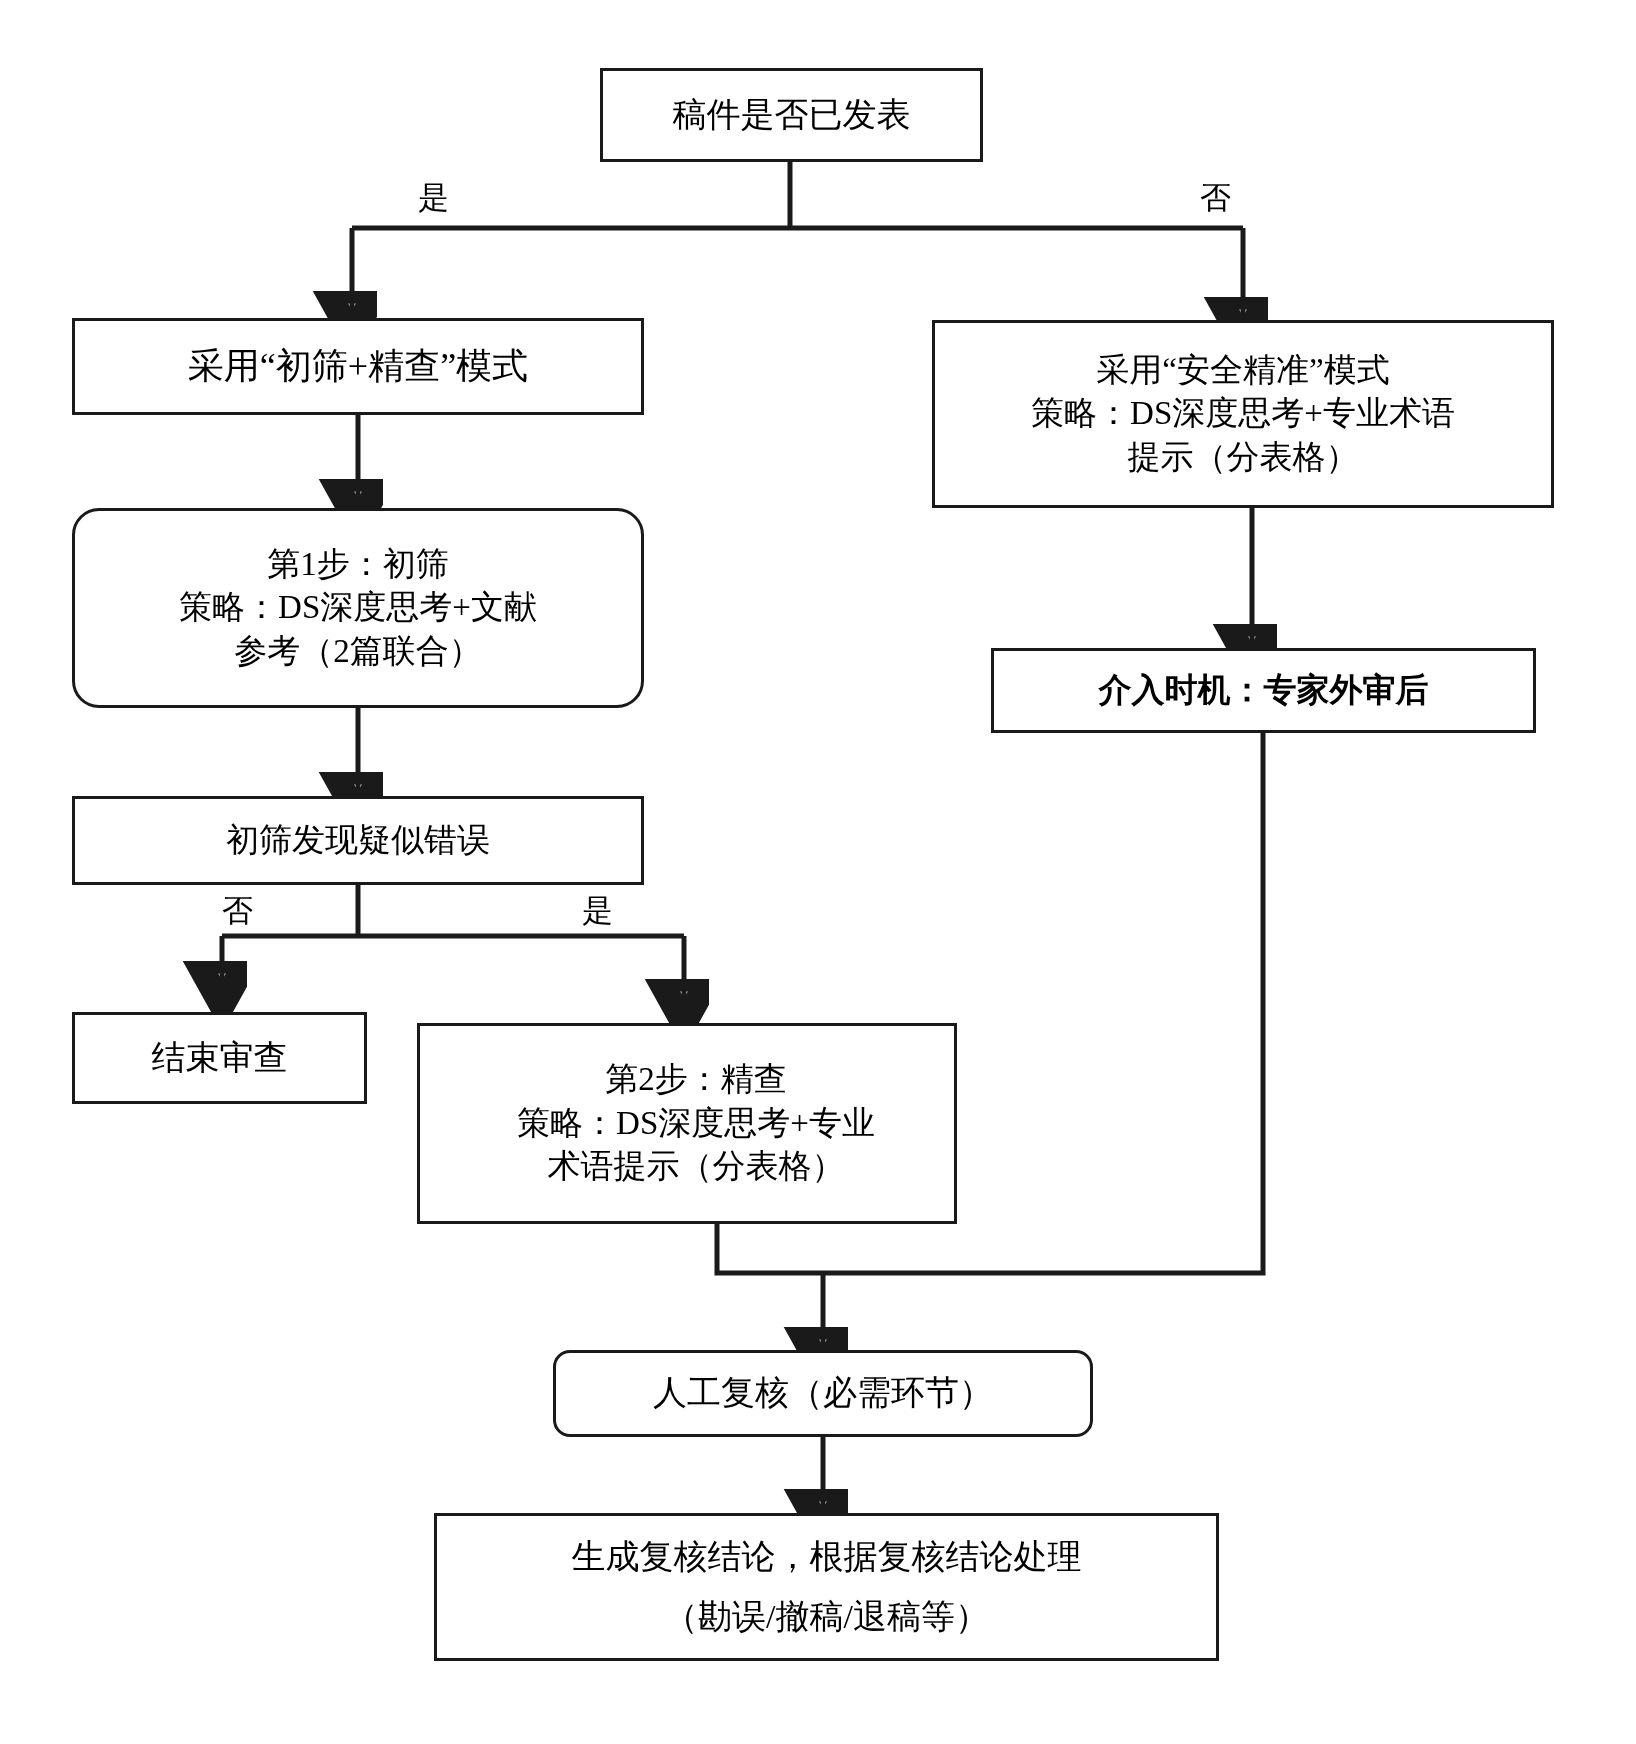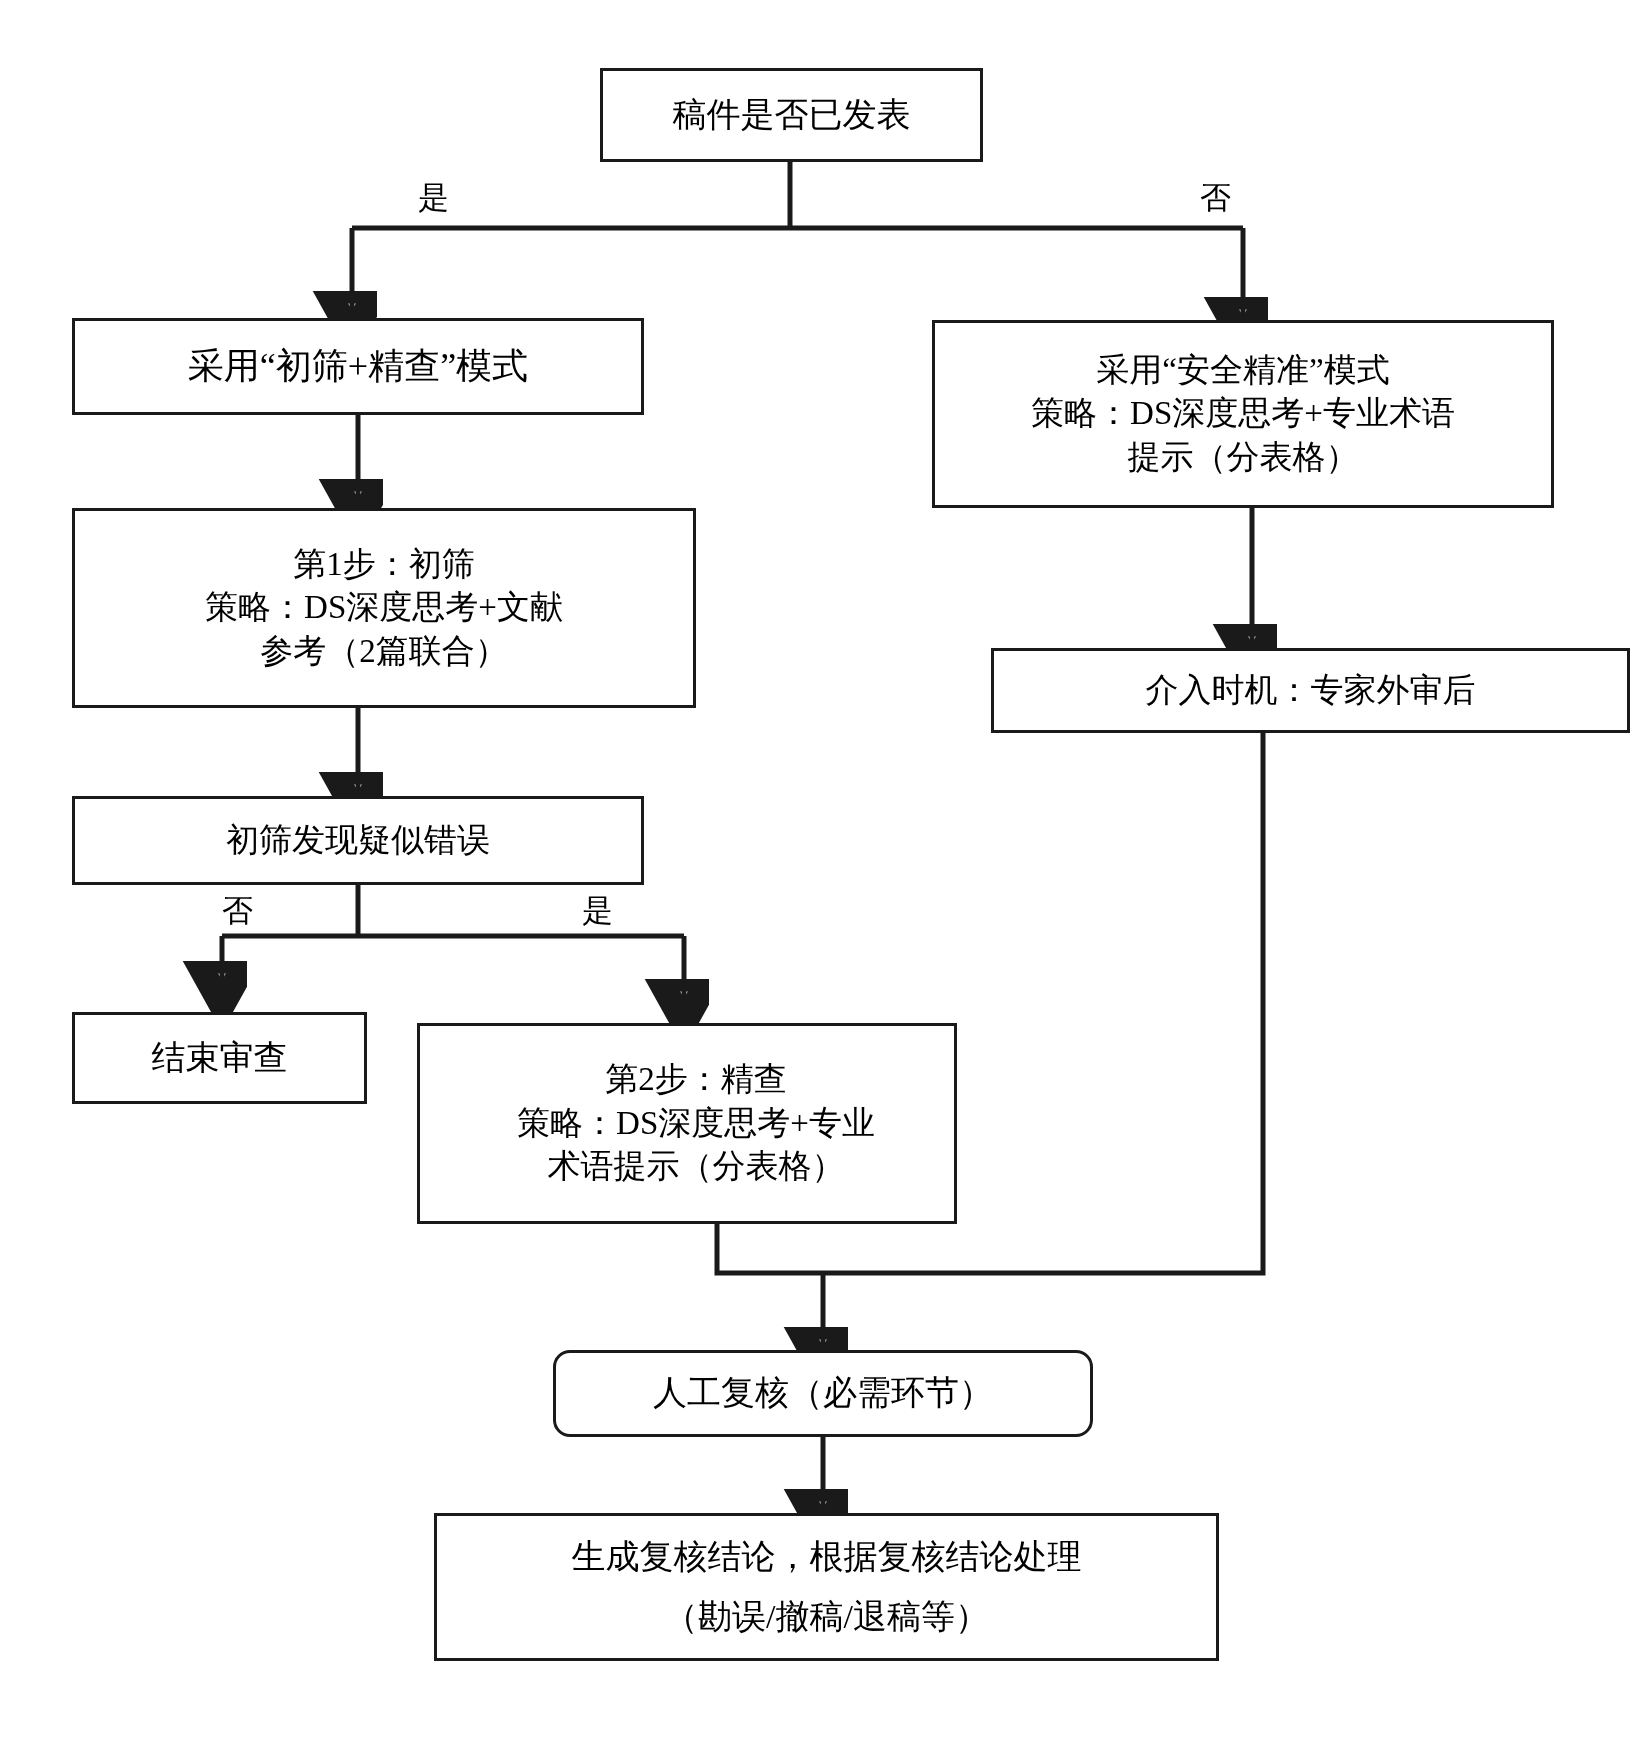--- a/index.html
+++ b/index.html
@@ -109,27 +109,27 @@
   <div class="node" style="left:72px; top:318px; width:572px; height:97px; font-size:36px;">
     <div class="line">采用“初筛+精查”模式</div>
   </div>
 
   <div class="node" style="left:932px; top:320px; width:622px; height:188px; font-size:33px;">
     <div class="line">采用“安全精准”模式</div>
     <div class="line">策略：DS深度思考+专业术语</div>
     <div class="line">提示（分表格）</div>
   </div>
 
-  <div class="node" style="left:72px; top:508px; width:624px; height:200px; font-size:33px;">
+  <div class="node" style="left:72px; top:508px; width:572px; height:200px; font-size:33px;border-radius:27px;">
     <div class="line">第1步：初筛</div>
     <div class="line">策略：DS深度思考+文献</div>
     <div class="line">参考（2篇联合）</div>
   </div>
 
-  <div class="node" style="left:991px; top:648px; width:639px; height:85px; font-size:33px;">
+  <div class="node" style="left:991px; top:648px; width:545px; height:85px; font-size:33px;font-weight:bold;">
     <div class="line">介入时机：专家外审后</div>
   </div>
 
   <div class="node" style="left:72px; top:796px; width:572px; height:89px; font-size:33px;">
     <div class="line">初筛发现疑似错误</div>
   </div>
 
   <div class="edge-label" style="left:222px; top:895px;">否</div>
   <div class="edge-label" style="left:582px; top:895px;">是</div>
 

